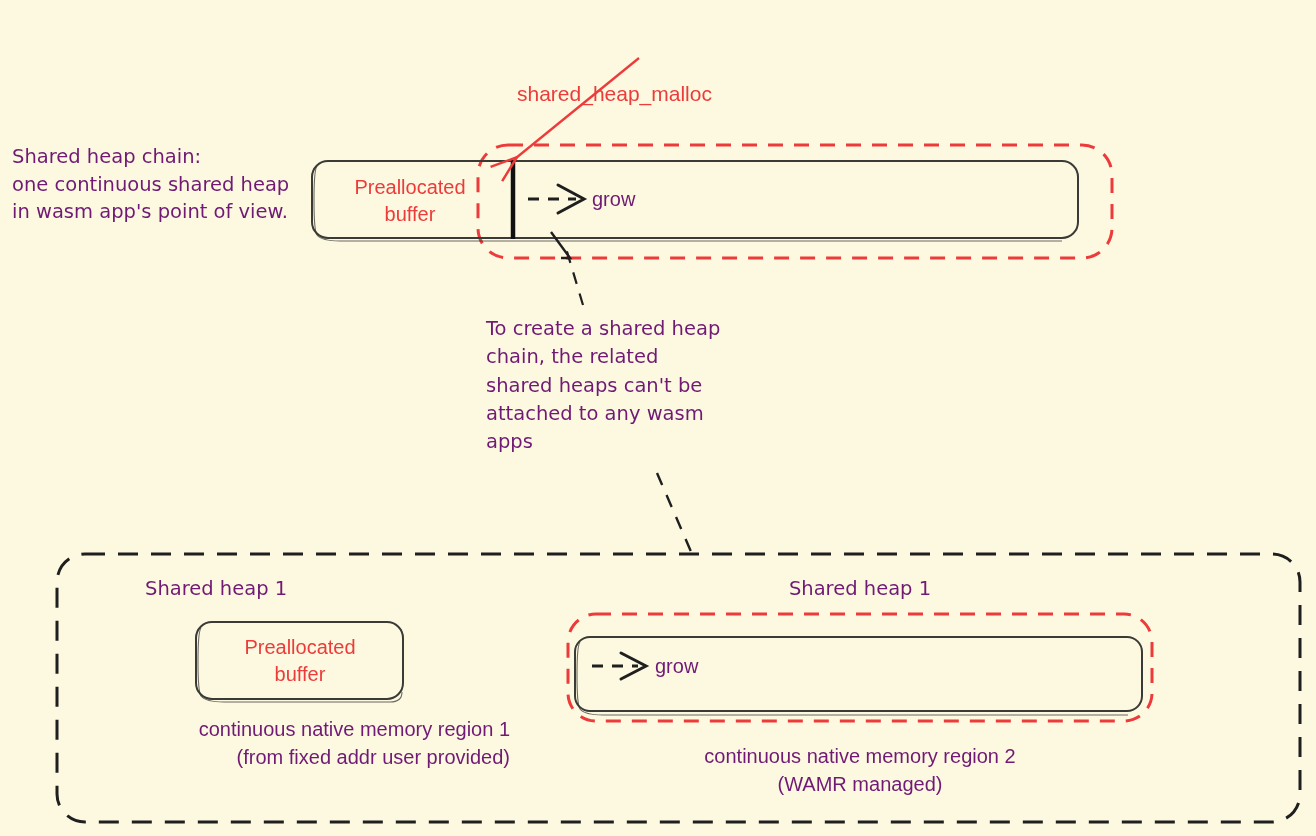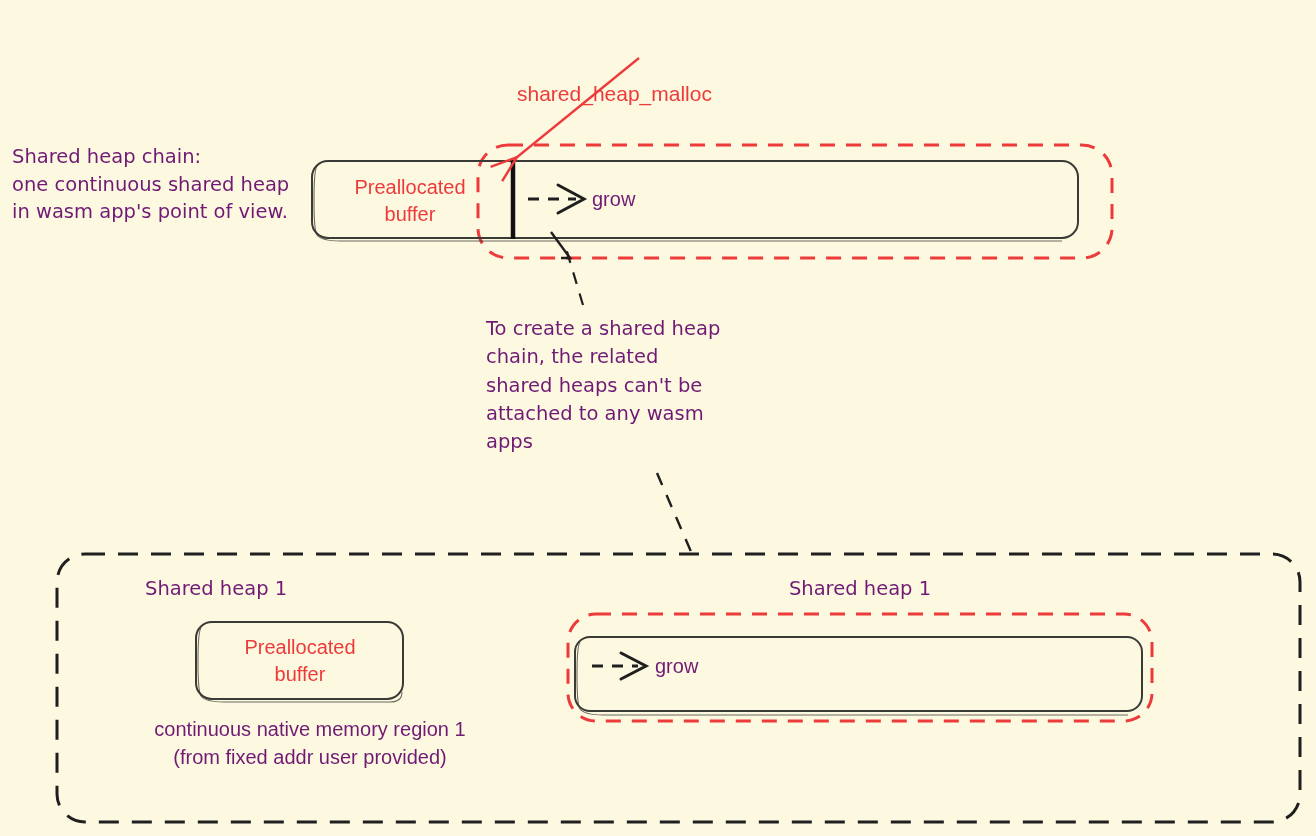--- a/index.html
+++ b/index.html
@@ -93,21 +93,21 @@
   .lbl-grow-bot {
     left: 655px;
     top: 653px;
     font-size: 20px;
     font-family: "Liberation Sans", sans-serif;
   }
   .lbl-region1 {
     left: 110px;
     top: 715px;
     width: 400px;
-    text-align: center;
+    text-align: right;
     font-size: 20px;
     font-family: "Liberation Sans", sans-serif;
     line-height: 1.42;
   }
   .lbl-region2 {
     left: 690px;
     top: 742px;
     width: 340px;
     text-align: center;
     font-size: 20px;
@@ -188,14 +188,16 @@
   <div class="txt lbl-sh2">Shared heap 1</div>
 
   <div class="txt red lbl-prealloc-bot">Preallocated
 buffer</div>
 
   <div class="txt lbl-grow-bot">grow</div>
 
   <div class="txt lbl-region1">continuous native memory region 1
 (from fixed addr user provided)</div>
 
+  <div class="txt lbl-region2">continuous native memory region 2
+(WAMR managed)</div>
 
 </div>
 
 </body></html>

